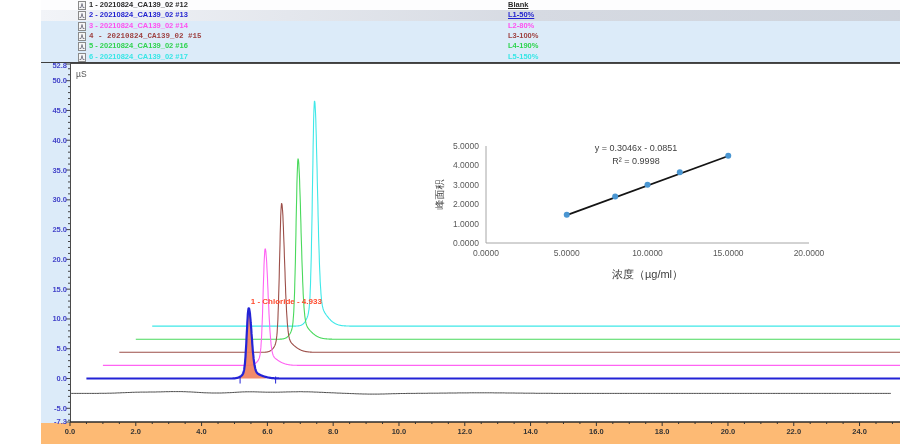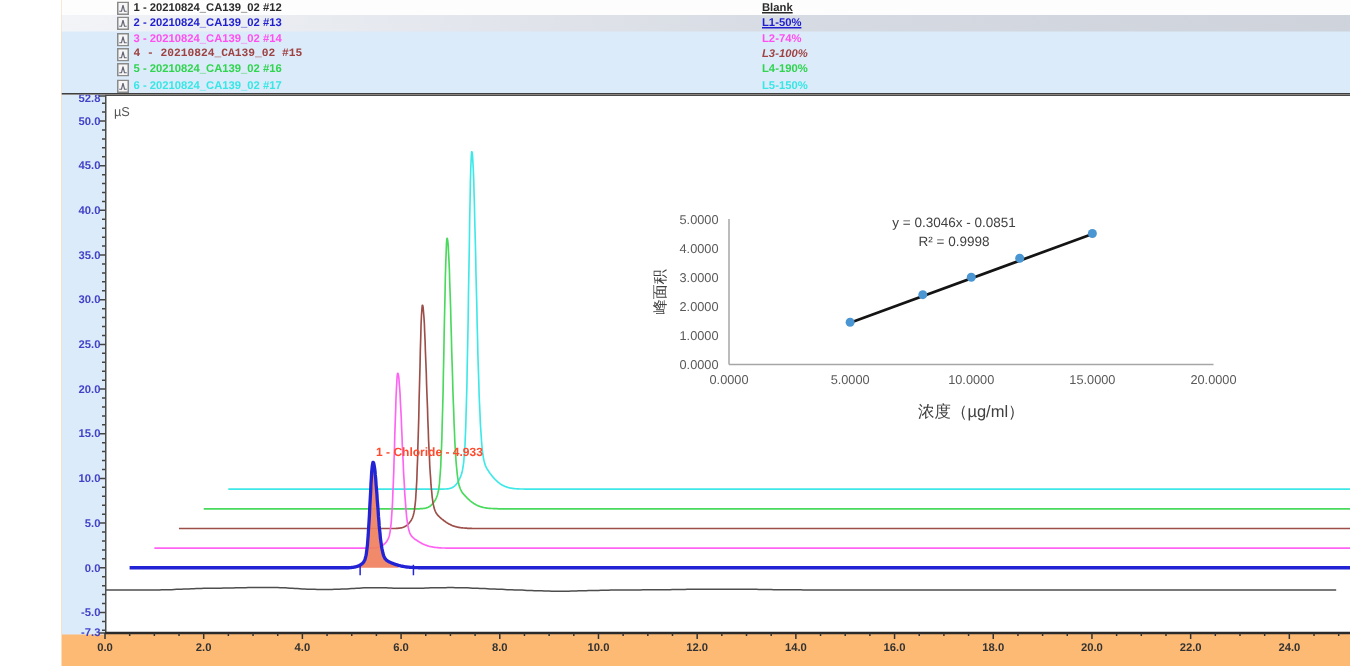--- a/index.html
+++ b/index.html
@@ -44,29 +44,29 @@
       </svg>
       <span class="sample-name" style="color: rgb(31, 31, 208);">2 - 20210824_CA139_02 #13</span>
       <span class="level-label" style="color: rgb(31, 31, 208); text-decoration: underline;">L1-50%</span>
     </div>
       <div class="legend-row">
       <svg class="sample-icon" width="8" height="9" viewBox="0 0 8 9">
         <rect x="0.5" y="0.5" width="7" height="8" fill="#f6f6f6" stroke="#8a8a8a" stroke-width="1"></rect>
         <path d="M1.5 6.5 L3 6.5 L4 2.5 L5 6.5 L6.5 6.5" fill="none" stroke="#667" stroke-width="0.8"></path>
       </svg>
       <span class="sample-name" style="color: rgb(255, 79, 240);">3 - 20210824_CA139_02 #14</span>
-      <span class="level-label" style="color: rgb(255, 79, 240);">L2-74%</span>
+      <span class="level-label" style="color: rgb(255, 79, 240);">L2-80%</span>
     </div>
       <div class="legend-row">
       <svg class="sample-icon" width="8" height="9" viewBox="0 0 8 9">
         <rect x="0.5" y="0.5" width="7" height="8" fill="#f6f6f6" stroke="#8a8a8a" stroke-width="1"></rect>
         <path d="M1.5 6.5 L3 6.5 L4 2.5 L5 6.5 L6.5 6.5" fill="none" stroke="#667" stroke-width="0.8"></path>
       </svg>
       <span class="sample-name" style="color: rgb(158, 66, 66); font-family: Liberation Mono, monospace;">4 - 20210824_CA139_02 #15</span>
-      <span class="level-label" style="color: rgb(158, 66, 66); font-style: italic;">L3-100%</span>
+      <span class="level-label" style="color: rgb(158, 66, 66);">L3-100%</span>
     </div>
       <div class="legend-row">
       <svg class="sample-icon" width="8" height="9" viewBox="0 0 8 9">
         <rect x="0.5" y="0.5" width="7" height="8" fill="#f6f6f6" stroke="#8a8a8a" stroke-width="1"></rect>
         <path d="M1.5 6.5 L3 6.5 L4 2.5 L5 6.5 L6.5 6.5" fill="none" stroke="#667" stroke-width="0.8"></path>
       </svg>
       <span class="sample-name" style="color: rgb(47, 212, 79);">5 - 20210824_CA139_02 #16</span>
       <span class="level-label" style="color: rgb(47, 212, 79);">L4-190%</span>
     </div>
       <div class="legend-row">

